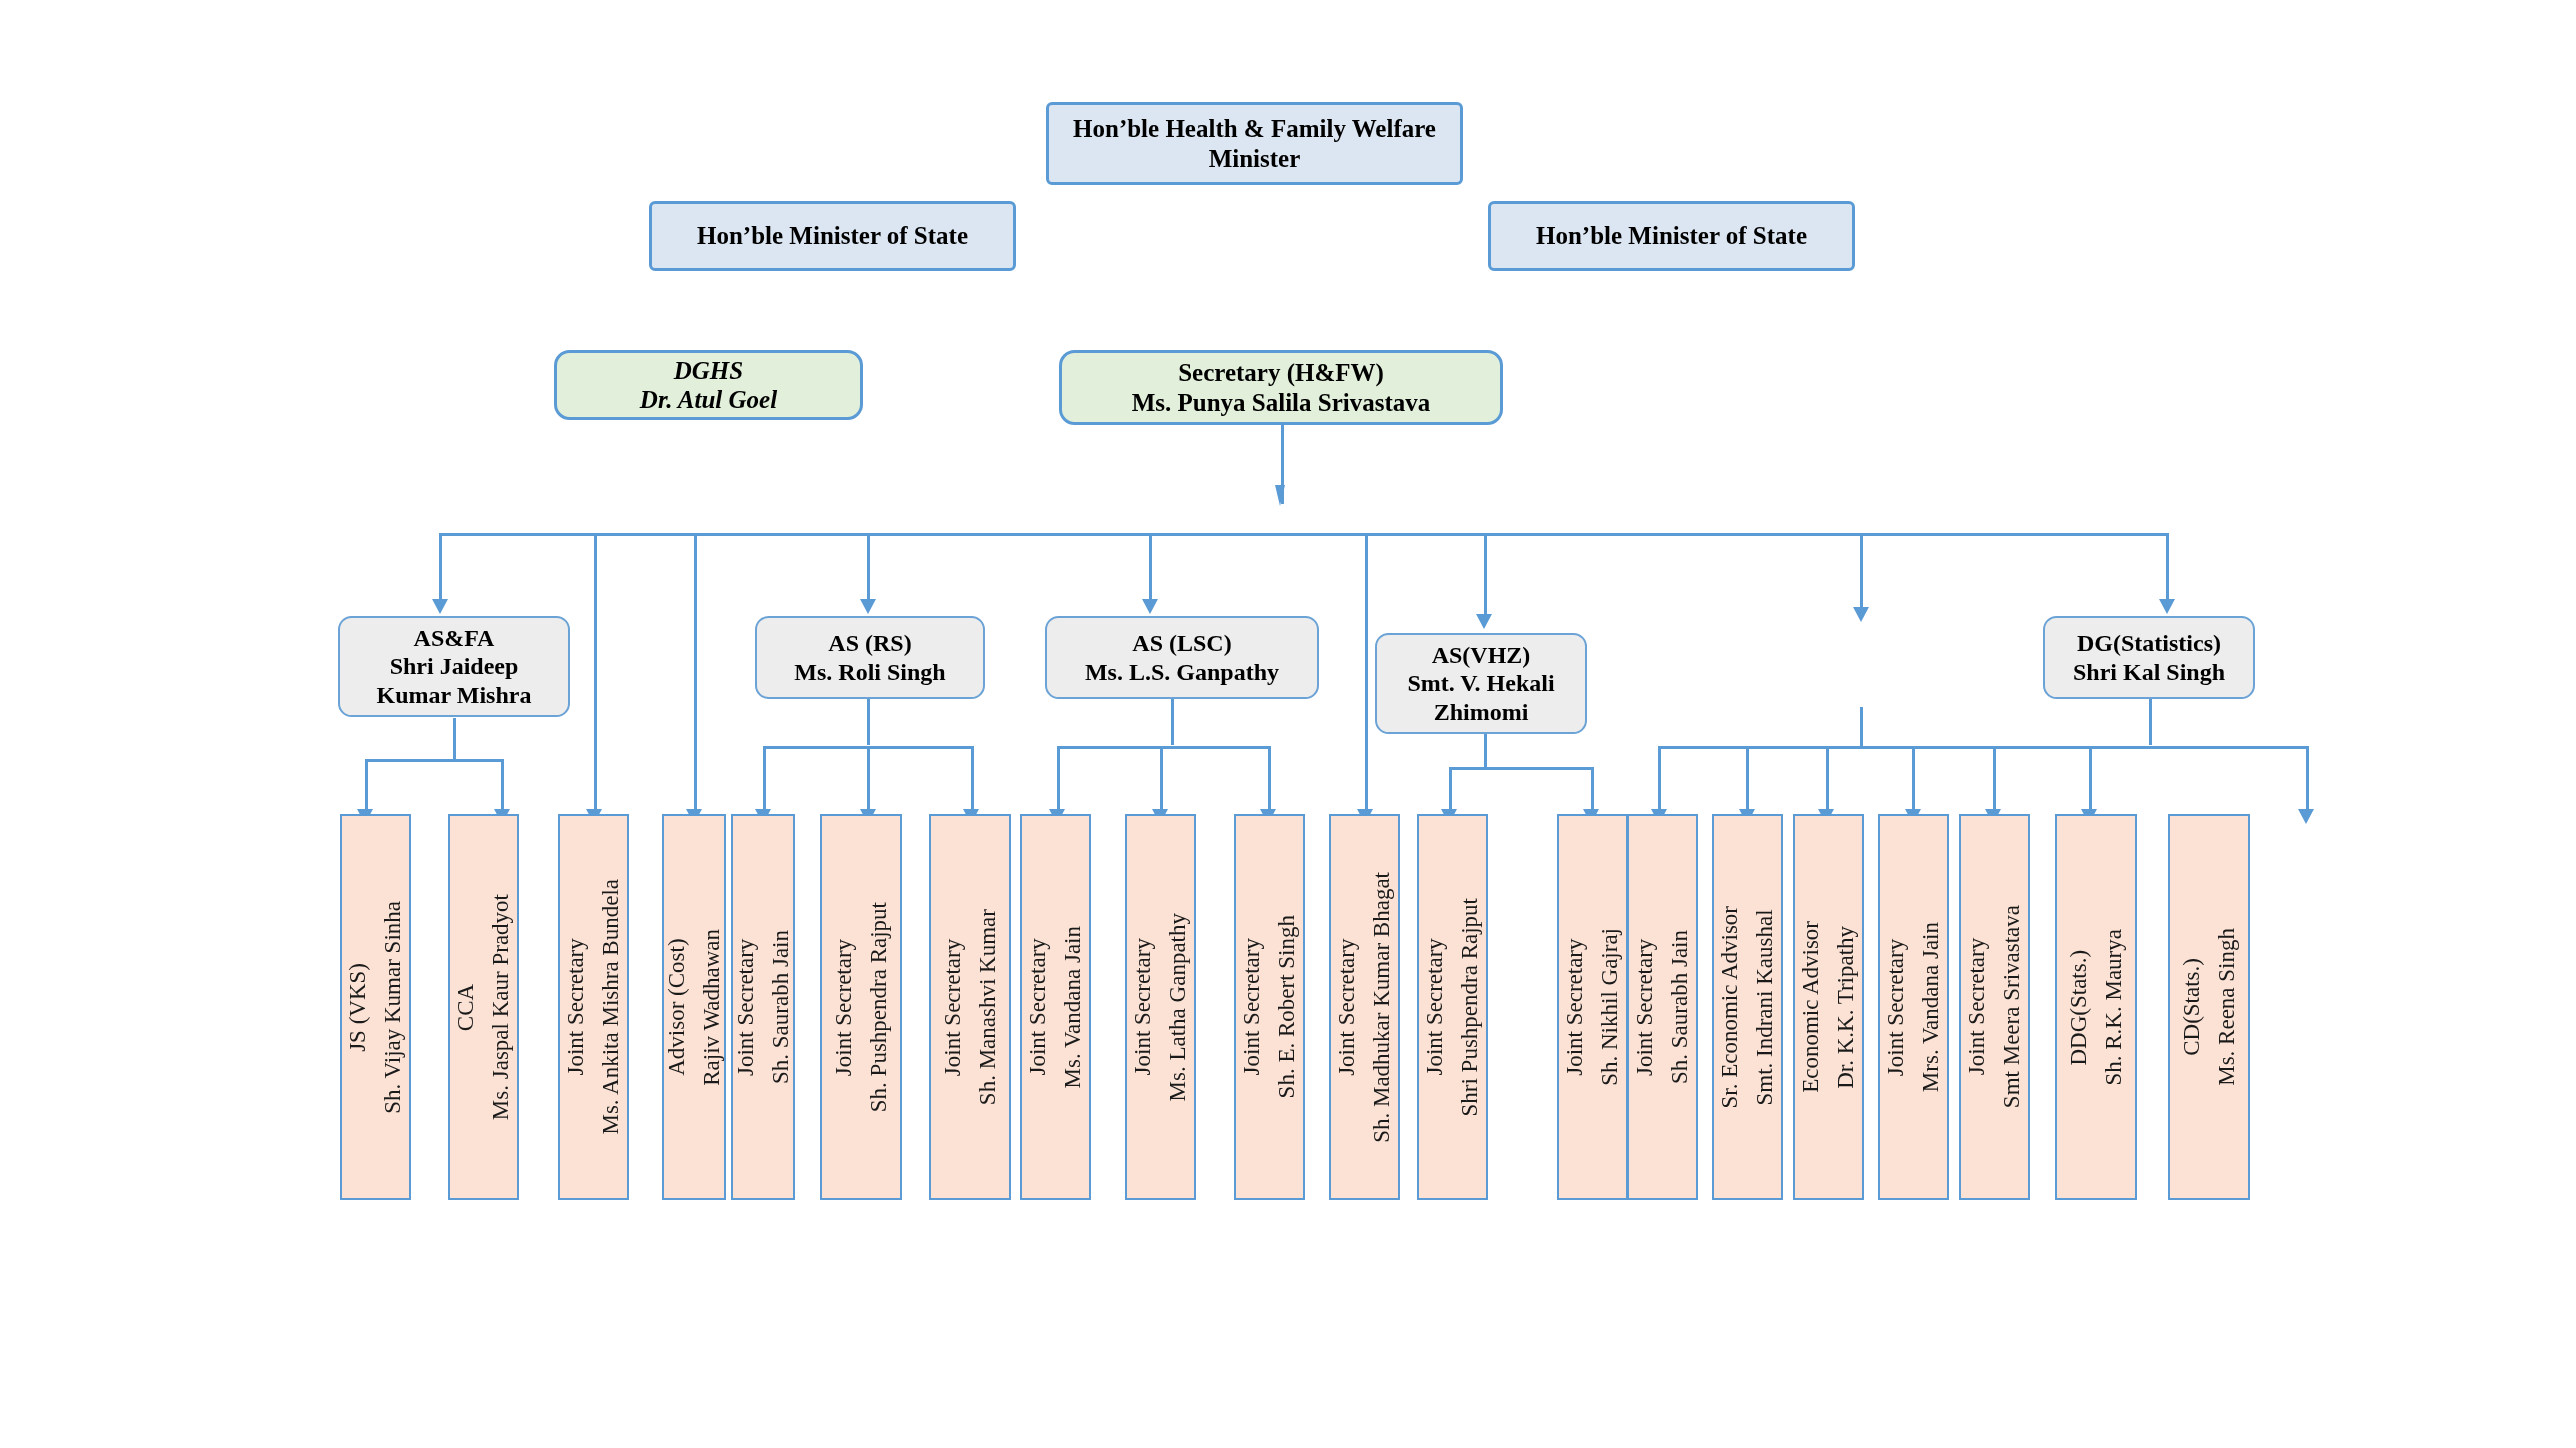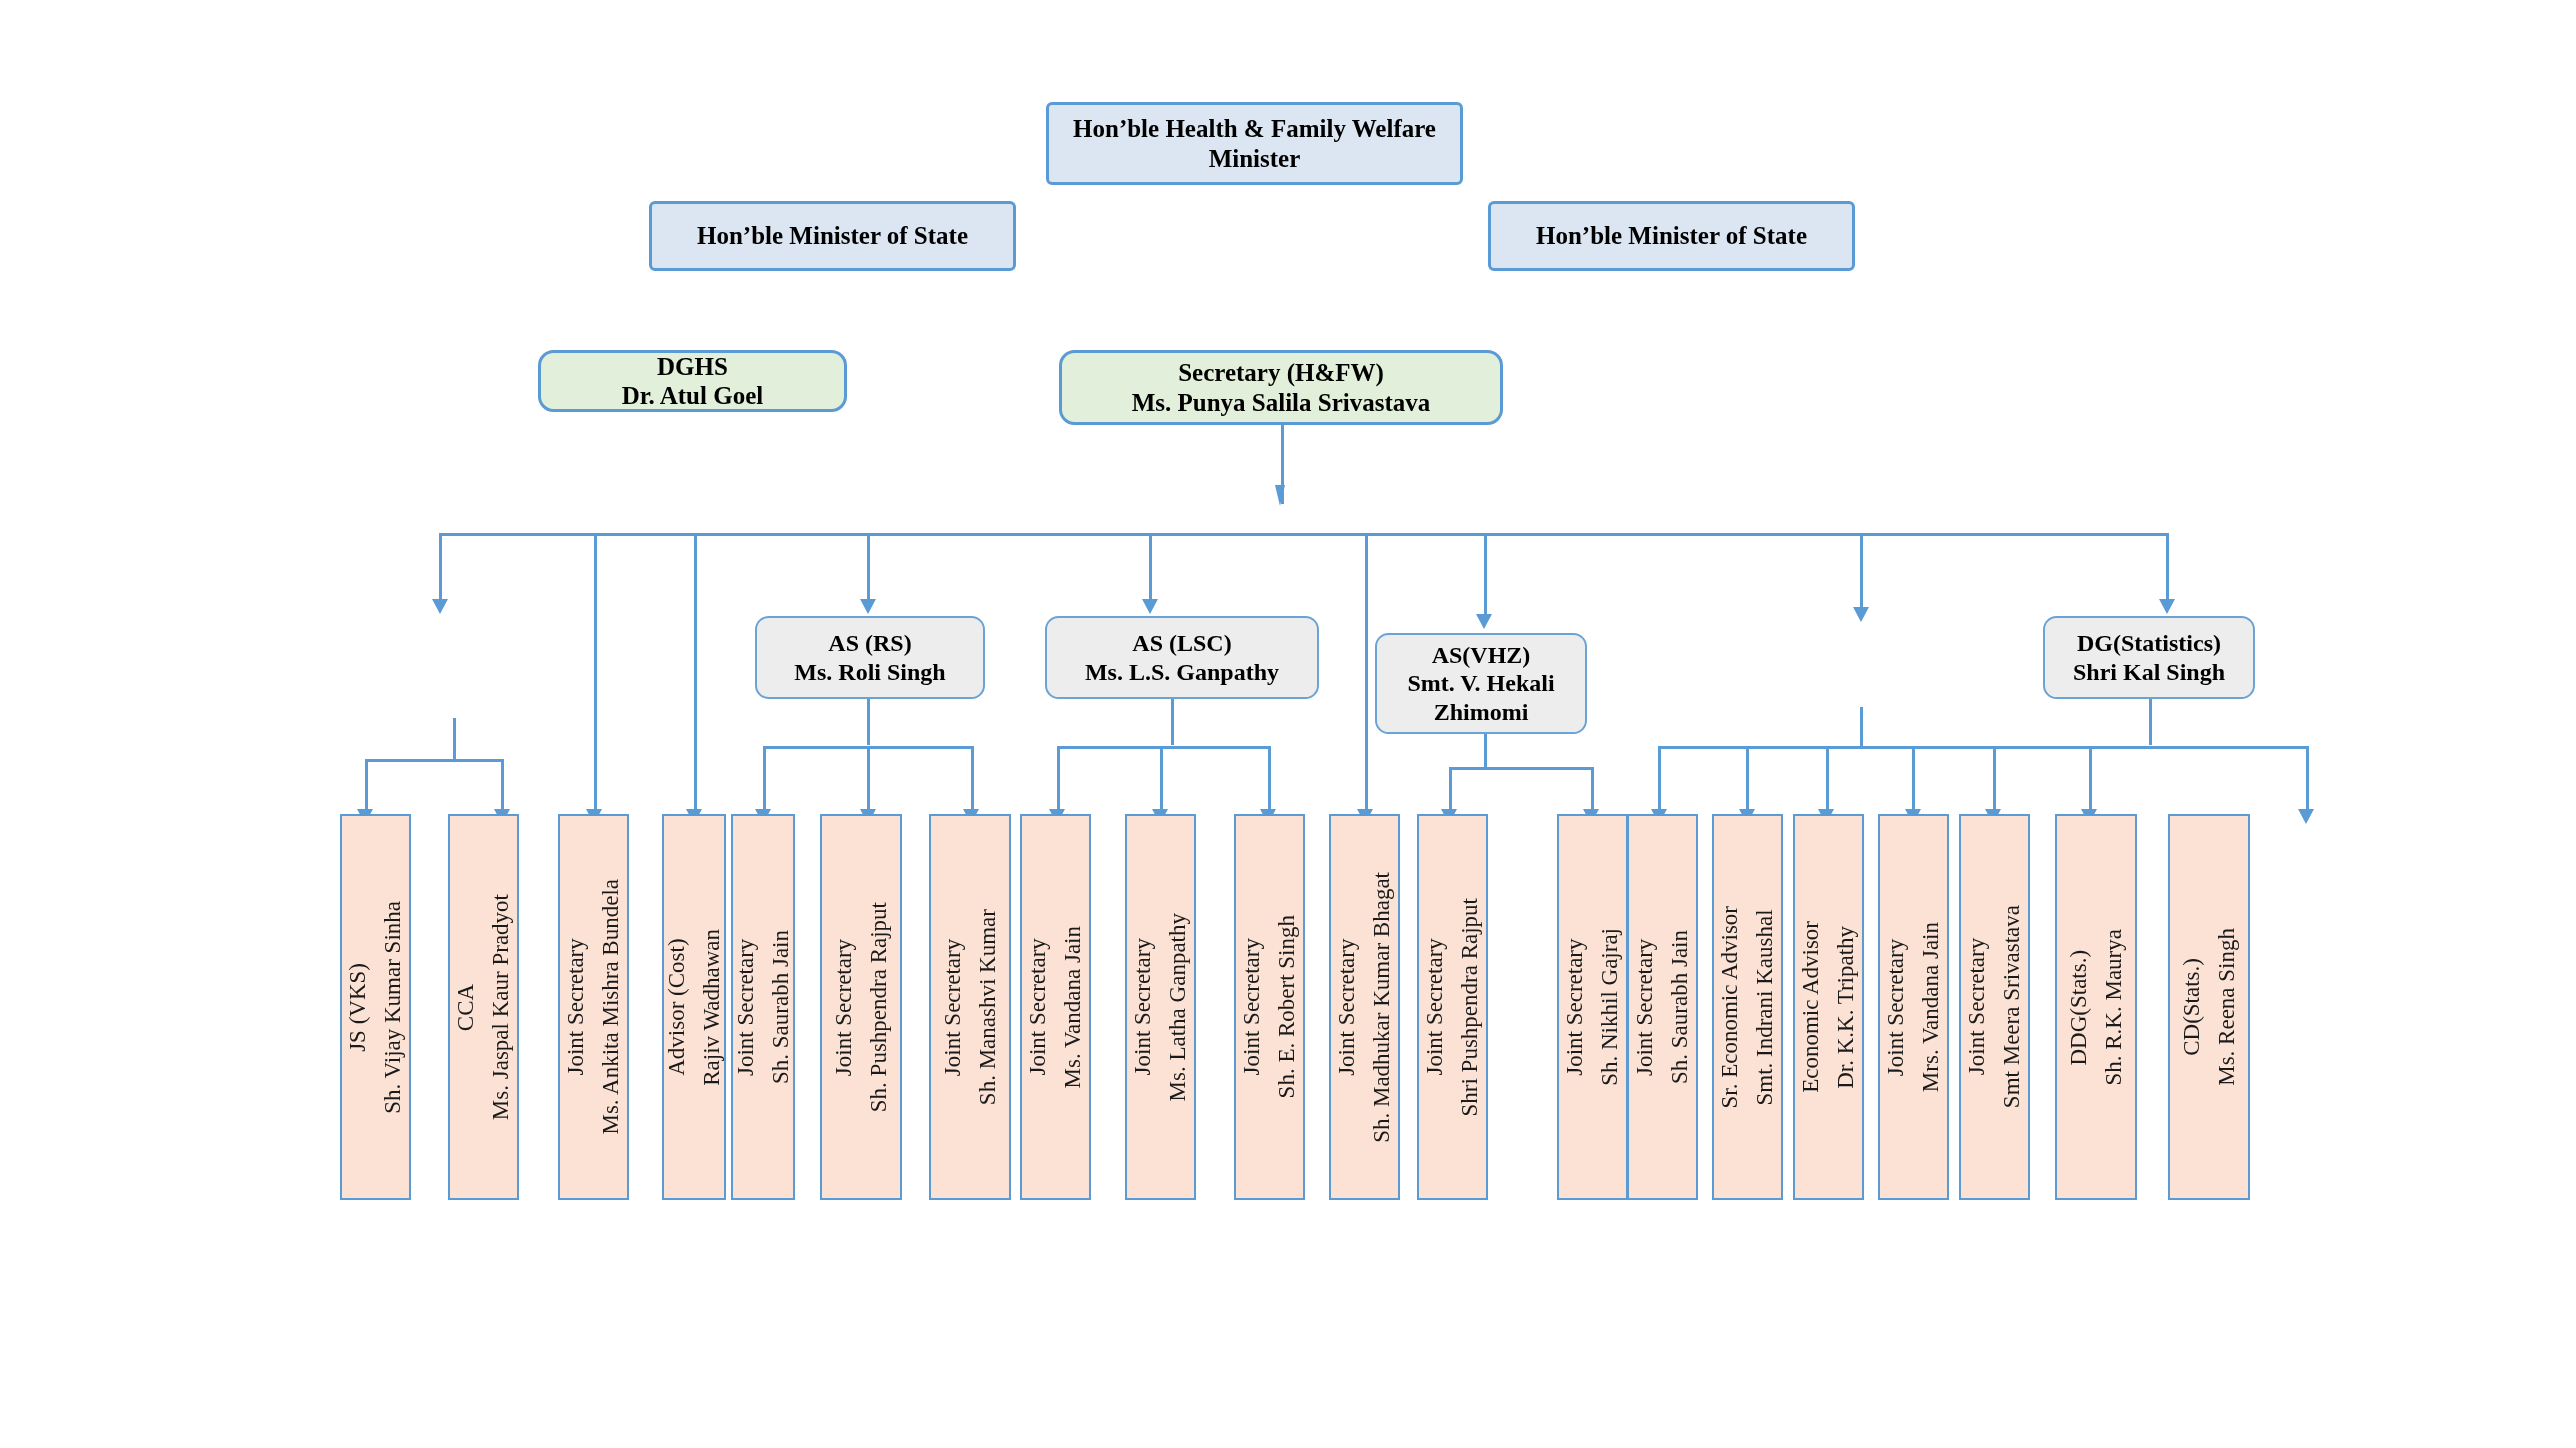--- a/index.html
+++ b/index.html
@@ -109,40 +109,47 @@
       <div>Hon’ble Minister of State</div>
     </div>
   </div>
 
   <div class="node level-1" style="left:1488px; top:201px; width:367px; height:70px;">
     <div class="lines">
       <div>Hon’ble Minister of State</div>
     </div>
   </div>
 
-  <div class="node level-2" style="left:538px; top:350px; width:309px; height:62px;">
+  <div class="node level-2" style="left:554px; top:350px; width:309px; height:70px;font-style:italic;">
     <div class="lines">
       <div>DGHS</div>
       <div>Dr. Atul Goel</div>
     </div>
   </div>
 
   <div class="node level-2" style="left:1059px; top:350px; width:444px; height:75px;">
     <div class="lines">
       <div>Secretary (H&amp;FW)</div>
       <div>Ms. Punya Salila Srivastava</div>
     </div>
   </div>
 
 
   <div class="conn v" style="left:1281px; top:425px; width:2.9px; height:79px;"></div>
   <div class="arrow slim" style="left:1275px; top:485px;"></div>
 
   <div class="conn h" style="left:439px; top:533px; width:1729px; height:2.9px;"></div>
 
+  <div class="node level-3" style="left:338px; top:616px; width:232px; height:101px;">
+    <div class="lines">
+      <div>AS&amp;FA</div>
+      <div>Shri Jaideep</div>
+      <div>Kumar Mishra</div>
+    </div>
+  </div>
 
   <div class="node level-3" style="left:755px; top:616px; width:230px; height:83px;">
     <div class="lines">
       <div>AS (RS)</div>
       <div>Ms. Roli Singh</div>
     </div>
   </div>
 
   <div class="node level-3" style="left:1045px; top:616px; width:274px; height:83px;">
     <div class="lines">

